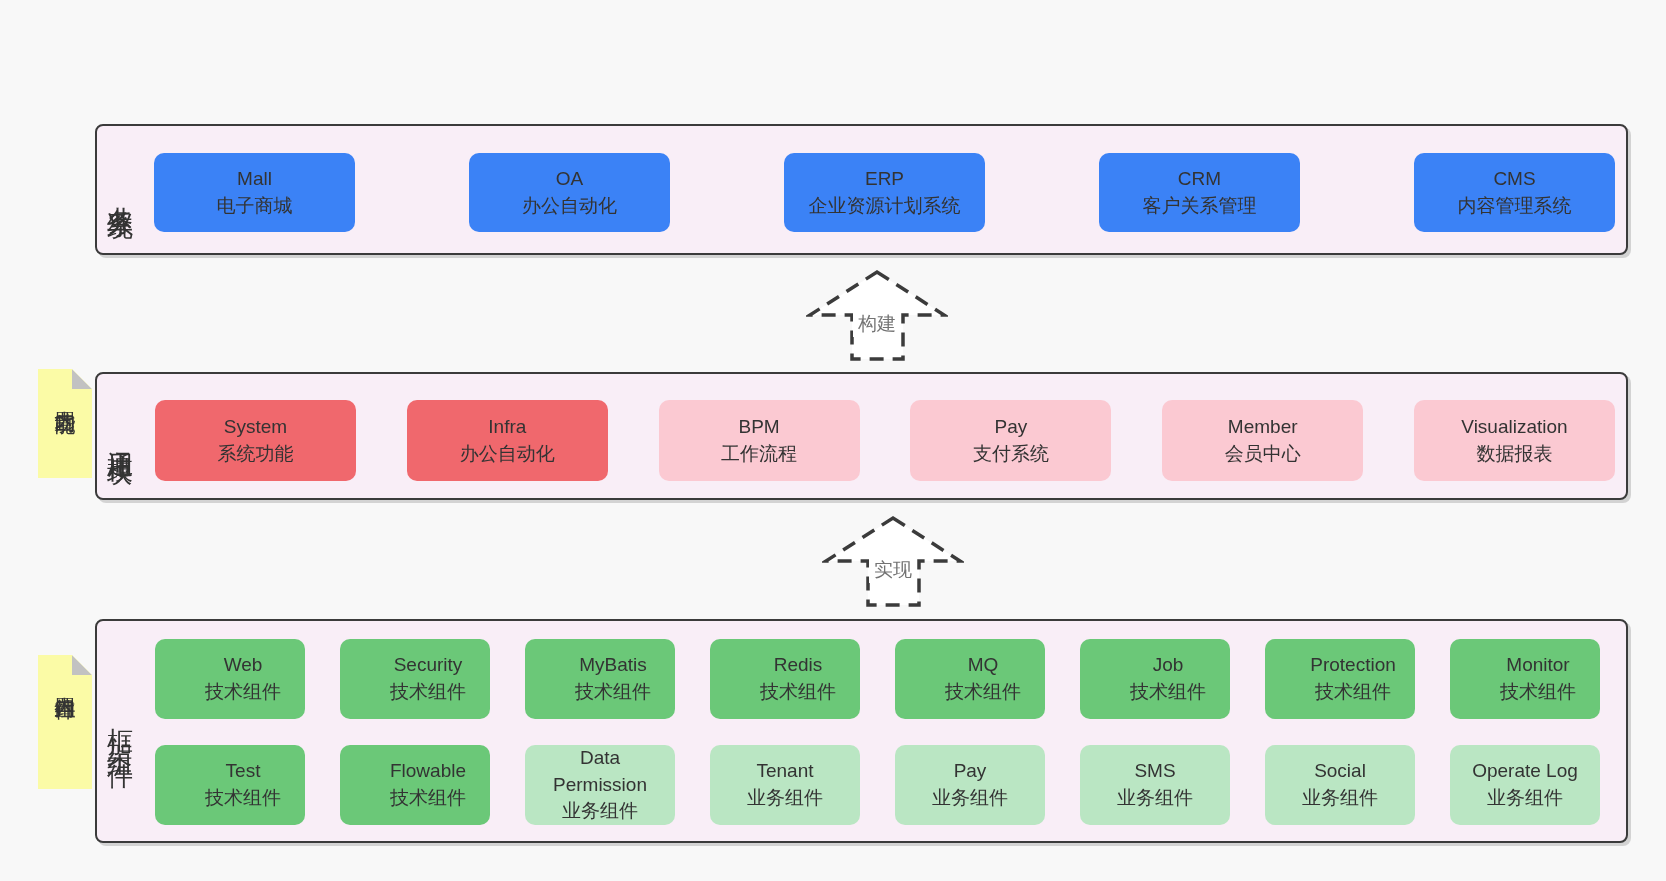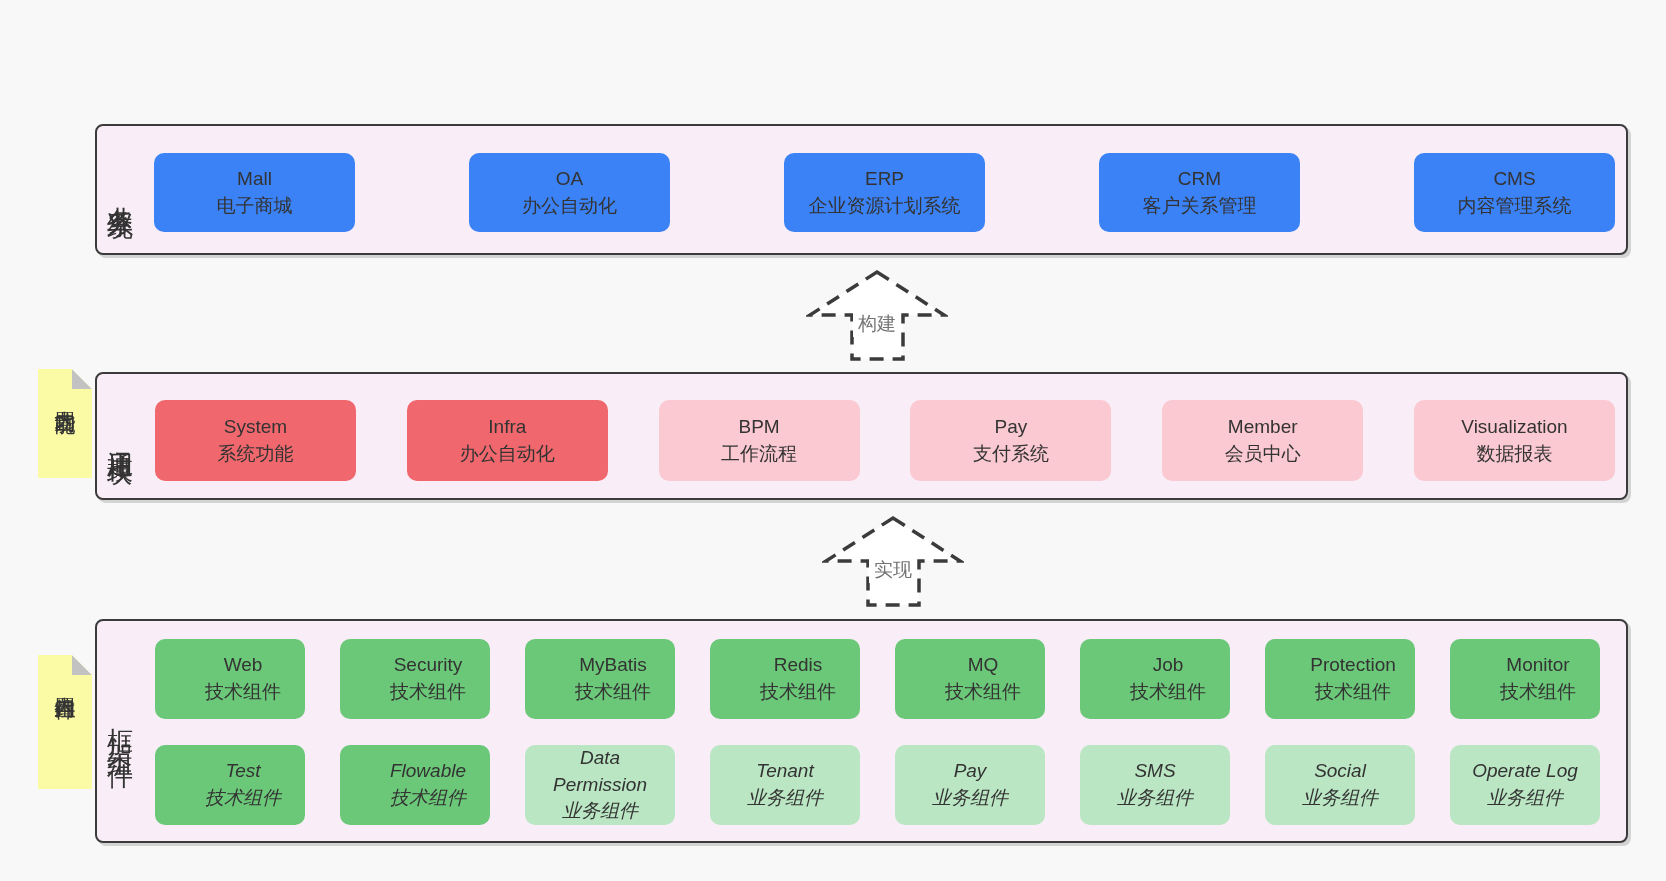--- a/index.html
+++ b/index.html
@@ -26,21 +26,21 @@
   #layer-components .v-label { letter-spacing:12px; }
   #layer-modules .v-label    { letter-spacing:3px; }
   #layer-business .v-label   { letter-spacing:2px; }
 
   
   .row { position:absolute; display:flex; justify-content:space-between; }
   #layer-business .row  { left:57px; top:27px; width:1461px; height:79px; }
   #layer-modules .row   { left:58px; top:26px; width:1460px; height:81px; }
   #layer-components .row{ left:58px; width:1445px; height:80px; }
   #components-row-1 { top:18px; }
-  #components-row-2 { top:124px;font-style:italic; }
+  #components-row-2 { top:124px; }
 
   .box {
     display:flex; flex-direction:column; align-items:center; justify-content:center;
     border-radius:10px; text-align:center; font-size:19px; line-height:1.42;
     padding:4px 6px;
   }
   .row-6 .box { width:201px; }
   .row-8 .box { width:150px; }
   .box.blue        { background:#3b82f6;align-items:center; }
   .box.red         { background:#f0686d; }

